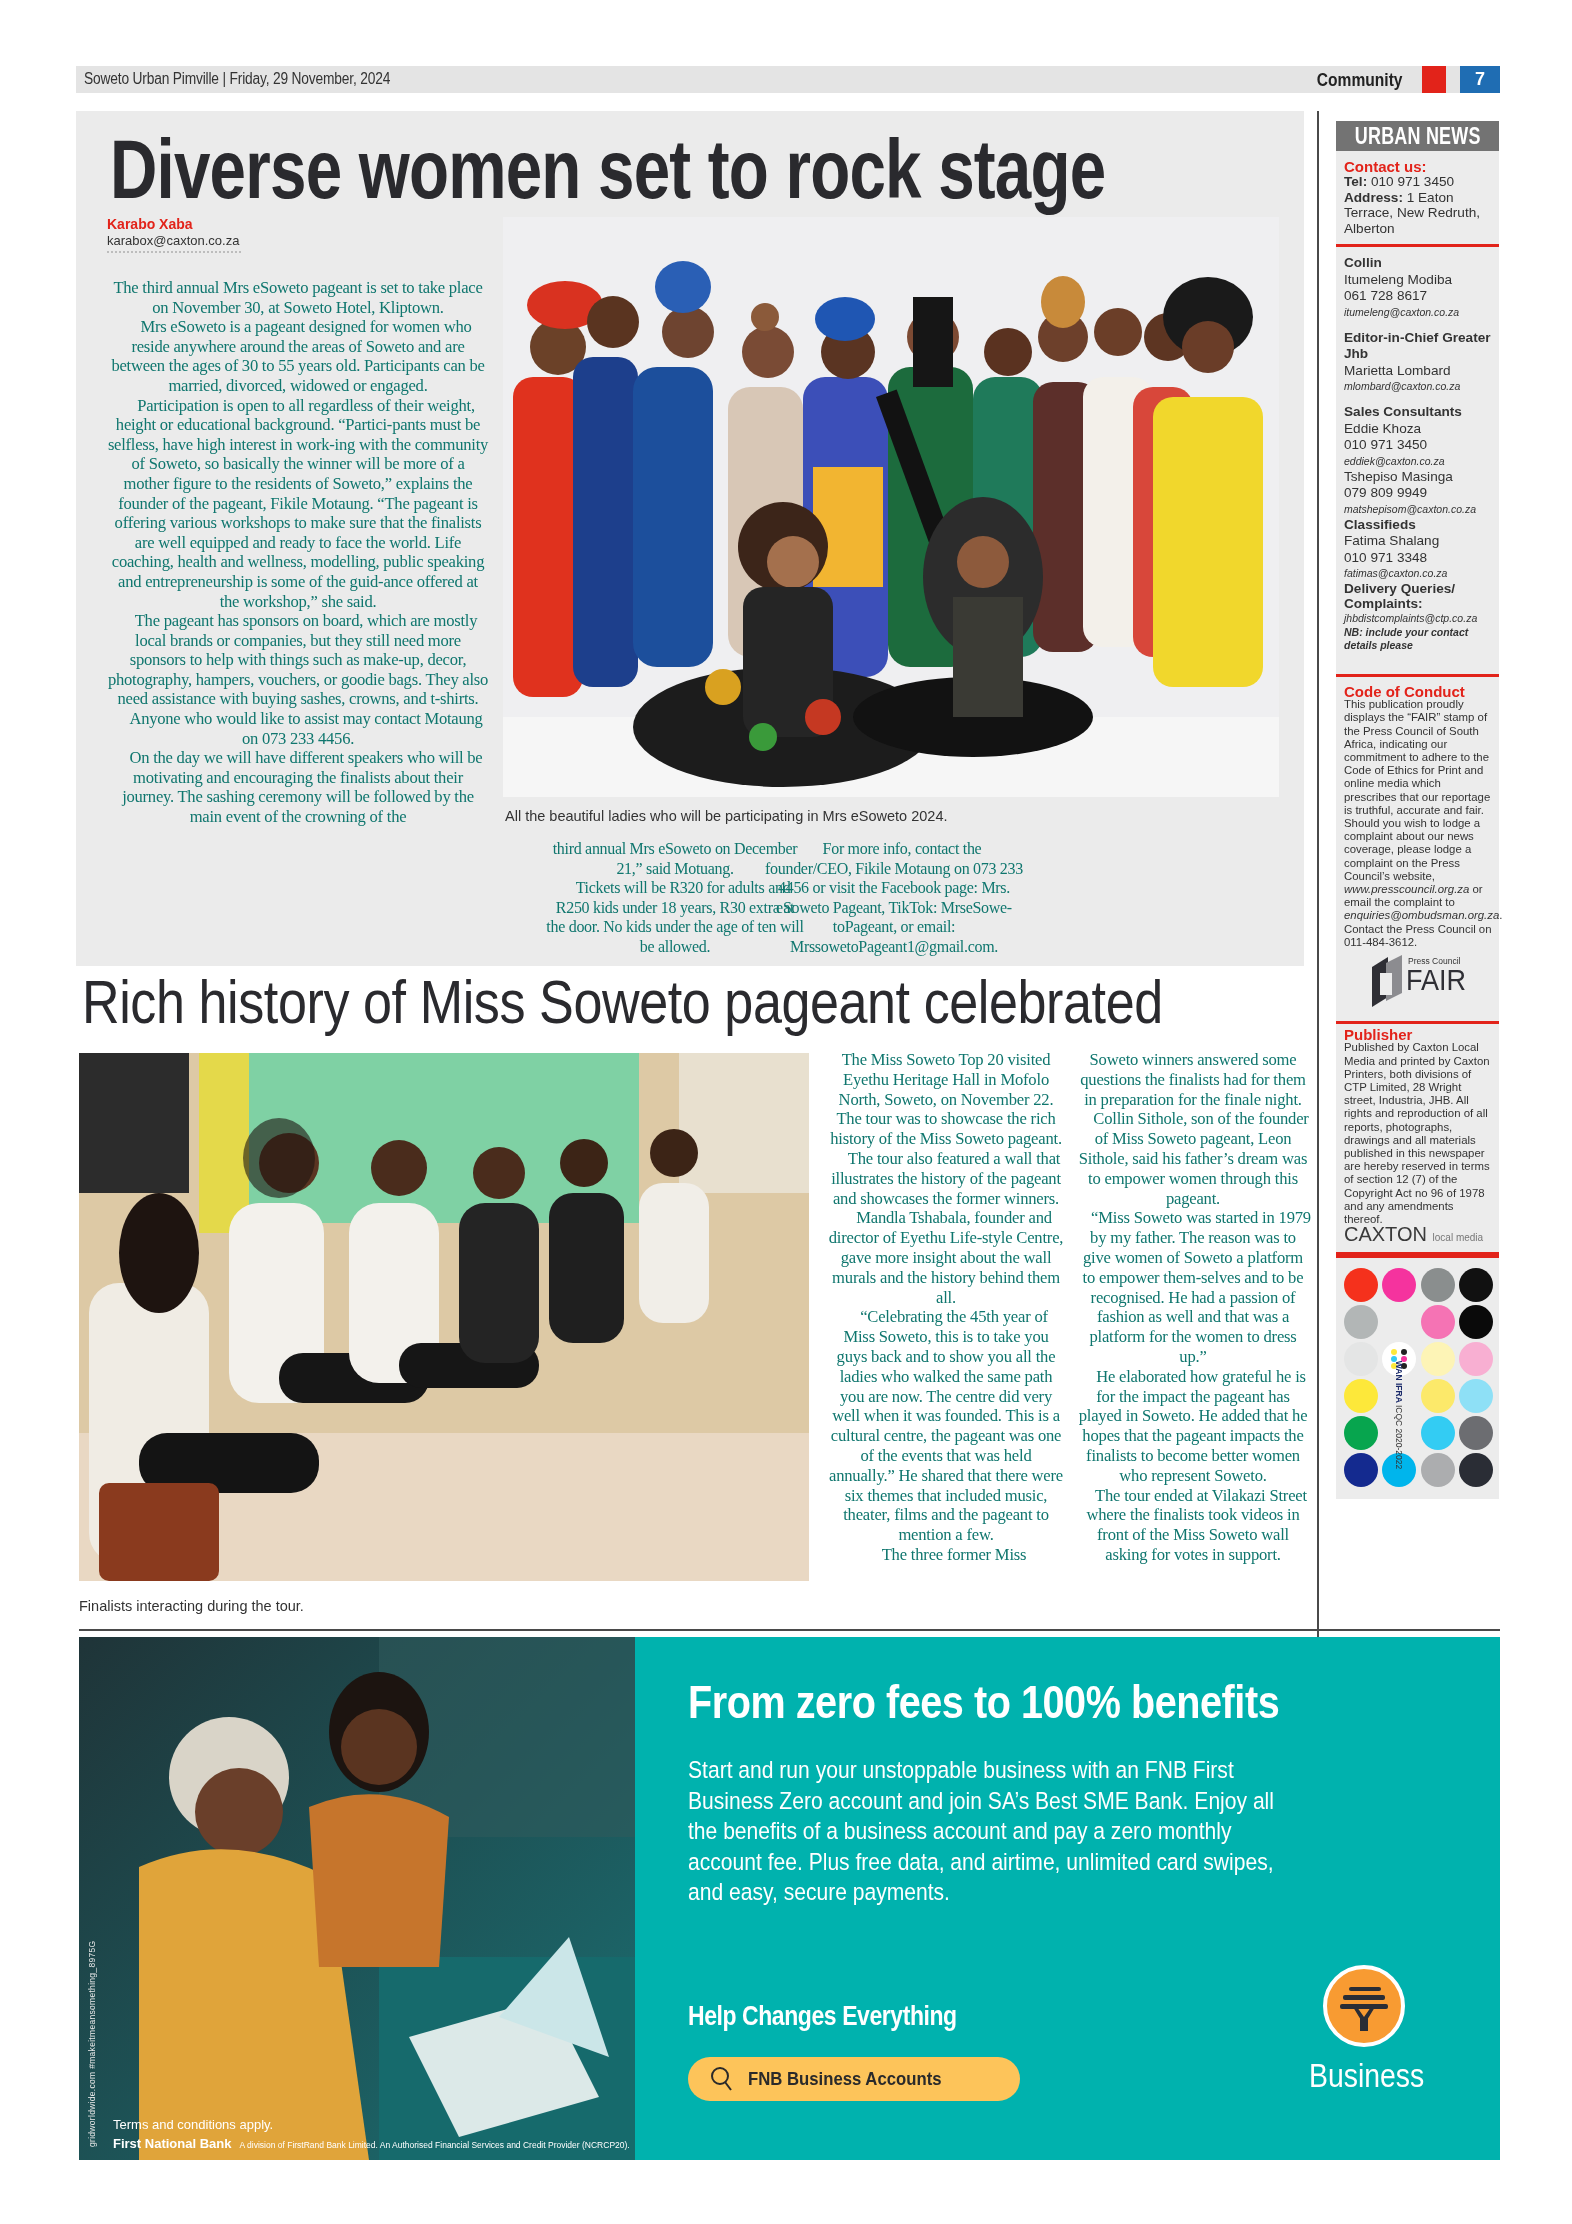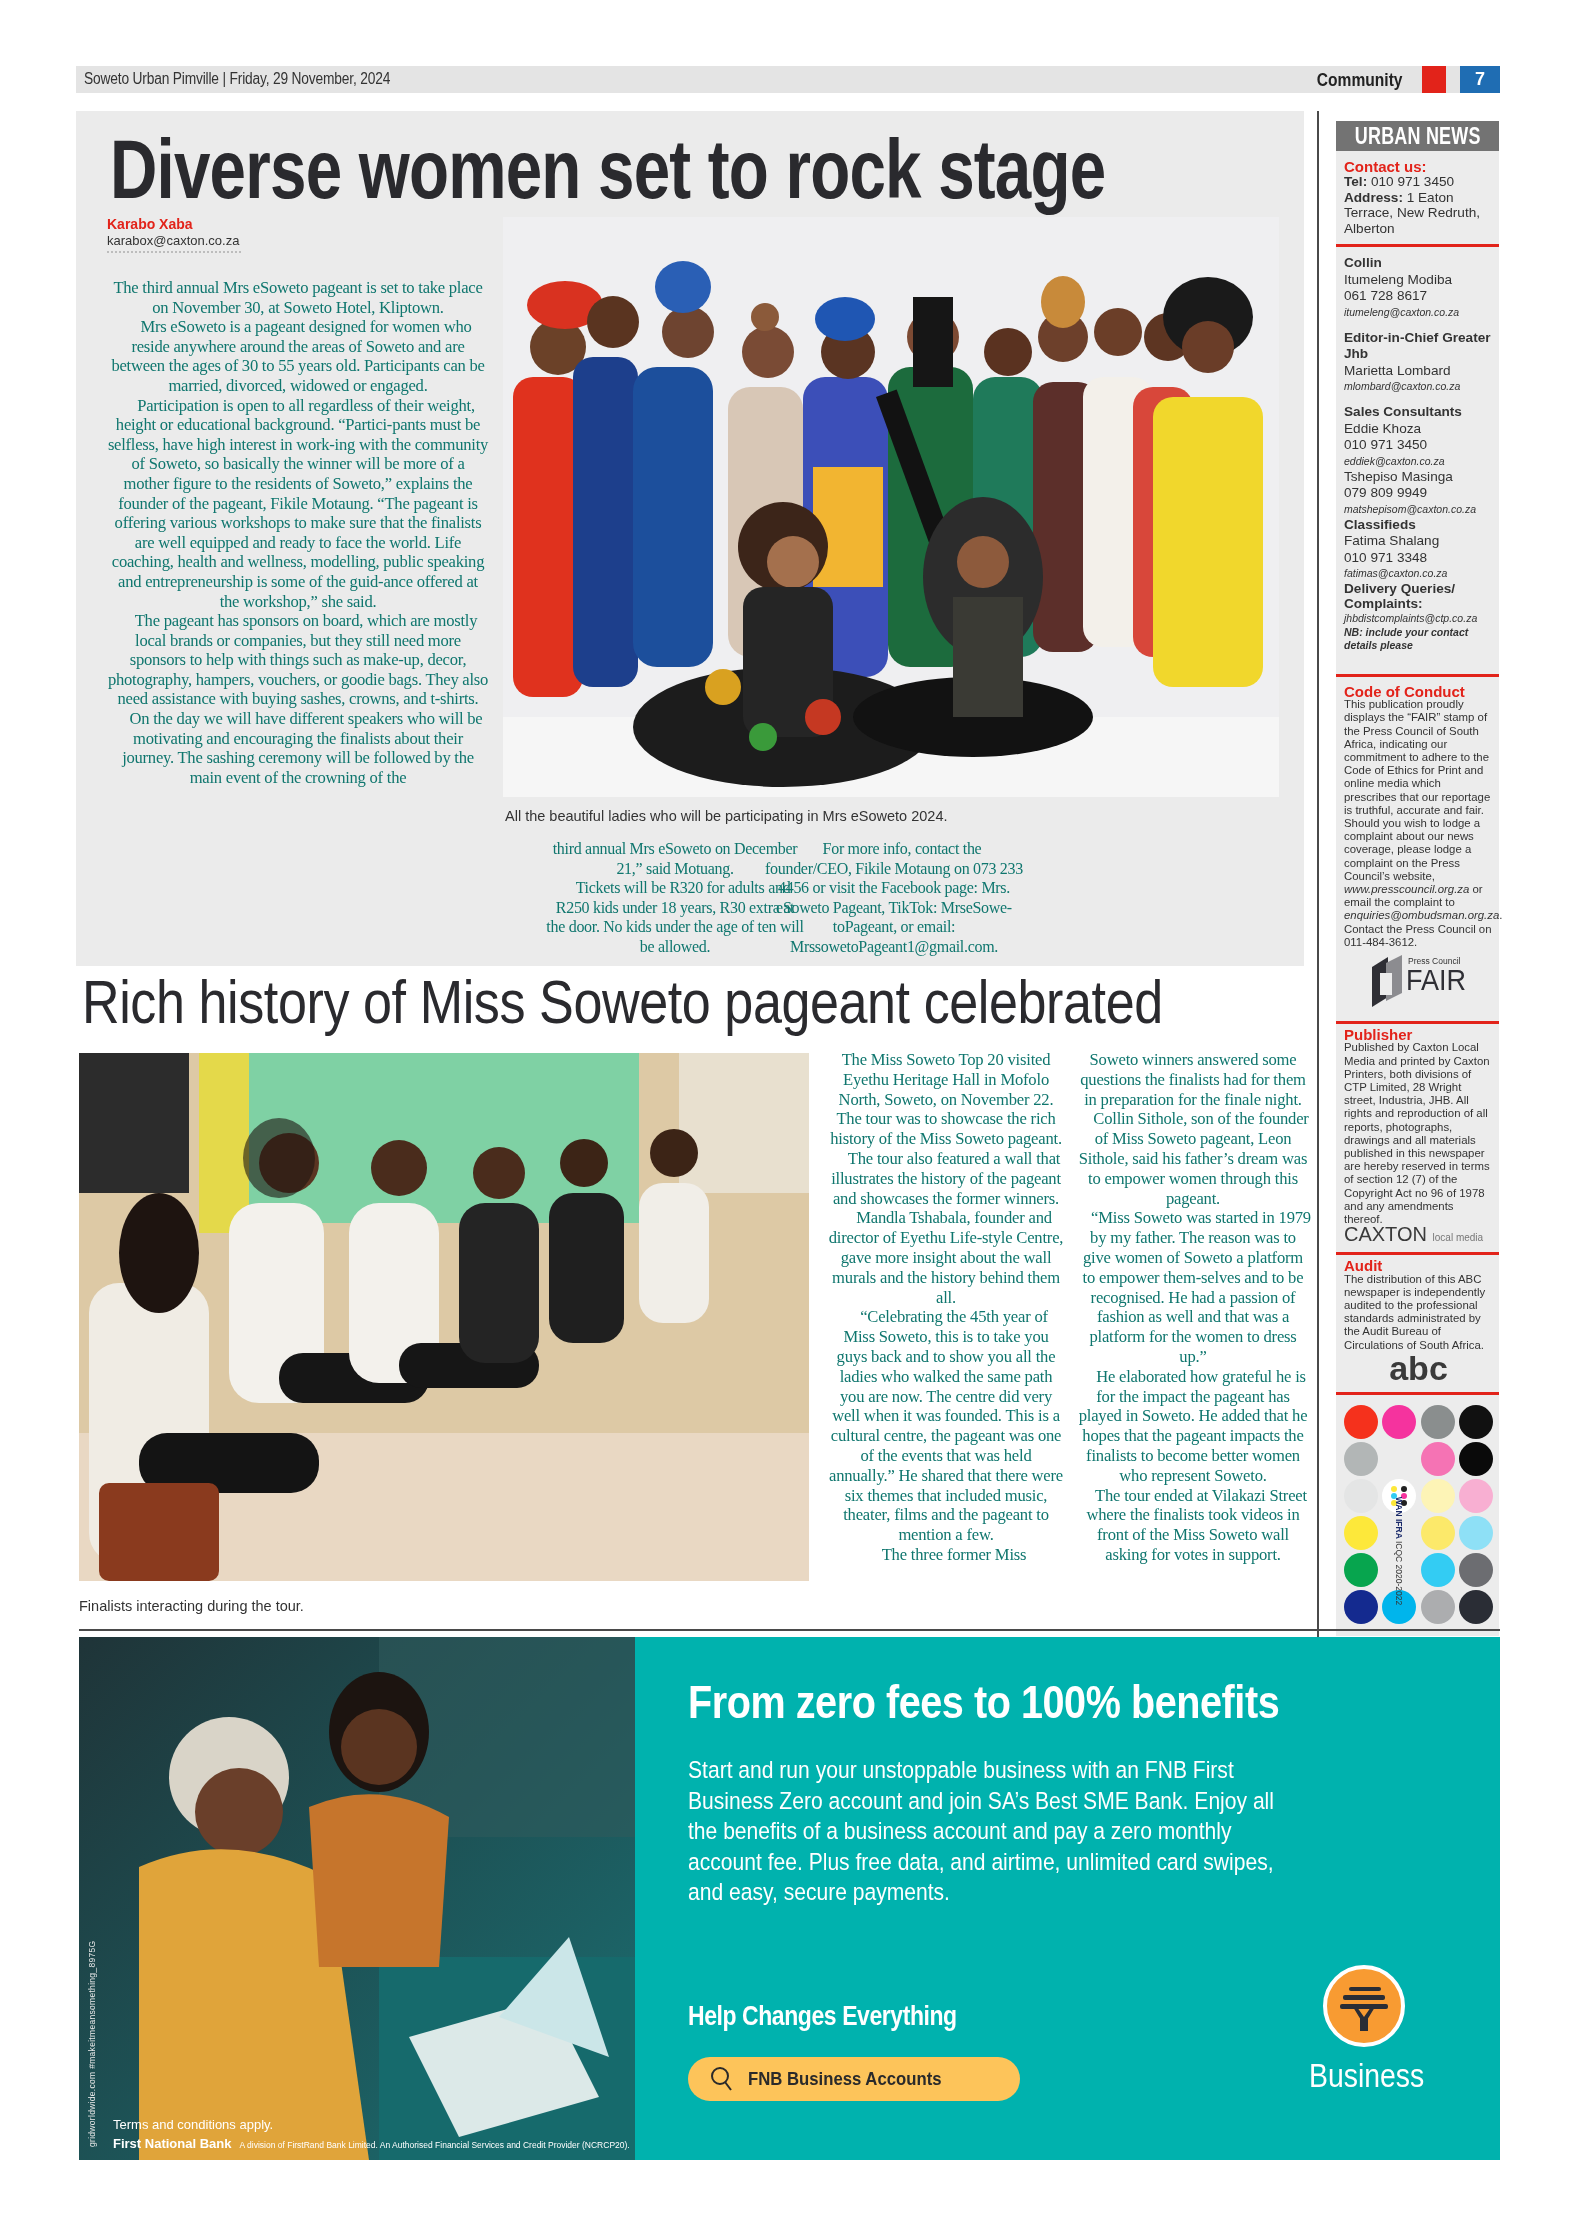--- a/index.html
+++ b/index.html
@@ -112,20 +112,21 @@
   <div class="headline1">Diverse women set to rock stage</div>
   <div class="byline-name">Karabo Xaba</div>
   <div class="byline-email">karabox@caxton.co.za</div>
   <div class="byline-rule"></div>
 
   <div class="col1 col-text tight">
     <p>The third annual Mrs eSoweto pageant is set to take place on November 30, at Soweto Hotel, Kliptown.</p>
     <p>Mrs eSoweto is a pageant designed for women who reside anywhere around the areas of Soweto and are between the ages of 30 to 55 years old. Participants can be married, divorced, widowed or engaged.</p>
     <p>Participation is open to all regardless of their weight, height or educational background. “Partici-pants must be selfless, have high interest in work-ing with the community of Soweto, so basically the winner will be more of a mother figure to the residents of Soweto,” explains the founder of the pageant, Fikile Motaung. “The pageant is offering various workshops to make sure that the finalists are well equipped and ready to face the world. Life coaching, health and wellness, modelling, public speaking and entrepreneurship is some of the guid-ance offered at the workshop,” she said.</p>
     <p>The pageant has sponsors on board, which are mostly local brands or companies, but they still need more sponsors to help with things such as make-up, decor, photography, hampers, vouchers, or goodie bags. They also need assistance with buying sashes, crowns, and t-shirts.</p>
+    <p>Anyone who would like to assist may contact Motaung on 073 233 4456.</p>
     <p>On the day we will have different speakers who will be motivating and encouraging the finalists about their journey. The sashing ceremony will be followed by the main event of the crowning of the</p>
   </div>
 
   <div class="photo1">
     <svg width="776" height="580" viewBox="0 0 776 580">
       <rect x="0" y="0" width="776" height="580" fill="#efeff1"></rect>
       <rect x="0" y="500" width="776" height="80" fill="#f6f6f6"></rect>
 
       <g>
         <rect x="10" y="160" width="70" height="320" rx="20" fill="#e0321e"></rect>
@@ -239,25 +240,20 @@
   </div>
   <div class="sb-red-rule"></div>
   <div class="sb-block sb-small" style="padding-top:4px">
     <div class="sb-red-head">Publisher</div>
     <span>Published by Caxton Local Media and printed by Caxton Printers, both divisions of CTP Limited, 28 Wright street, Industria, JHB. All rights and reproduction of all reports, photographs, drawings and all materials published in this newspaper are hereby reserved in terms of section 12 (7) of the Copyright Act no 96 of 1978 and any amendments thereof.</span>
     <div style="font-size:20px;color:#3a3a3a;margin-top:2px;white-space:nowrap">
       <span>CAXTON</span> <span style="font-size:10px;color:#777">local media</span>
     </div>
   </div>
   <div class="sb-red-rule"></div>
-  <div class="sb-block sb-small" style="padding-top:4px">
-    <div class="sb-red-head">Audit</div>
-    <span>The distribution of this ABC newspaper is independently audited to the professional standards administrated by the Audit Bureau of Circulations of South Africa.</span>
-    <div style="text-align:center;font-size:34px;font-weight:bold;color:#3a3a3a;line-height:32px">abc</div>
-  </div>
   <div class="sb-red-rule"></div>
   <div class="swatches">
     <div class="dot" style="background:#f5311c"></div>
     <div class="dot" style="background:#f5339e"></div>
     <div class="dot" style="background:#8a8e8e"></div>
     <div class="dot" style="background:#111111"></div>
     <div class="dot" style="background:#b2b6b6"></div>
     <div class="dot" style="background:transparent"></div>
     <div class="dot" style="background:#f573b4"></div>
     <div class="dot" style="background:#0a0a0a"></div>

